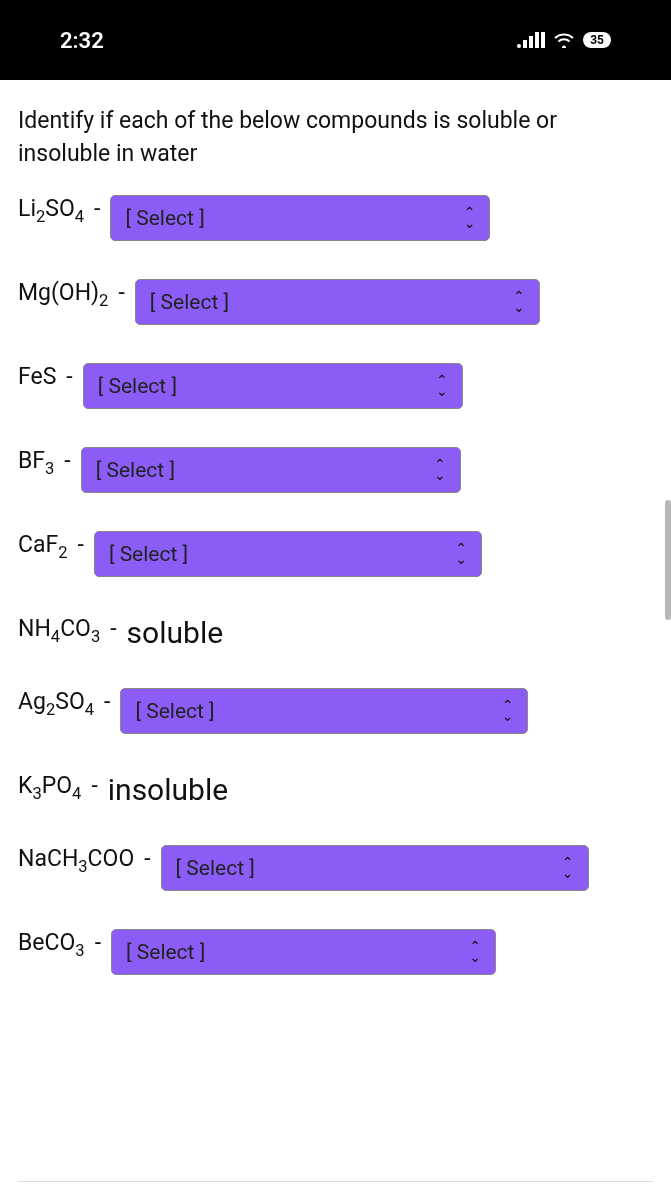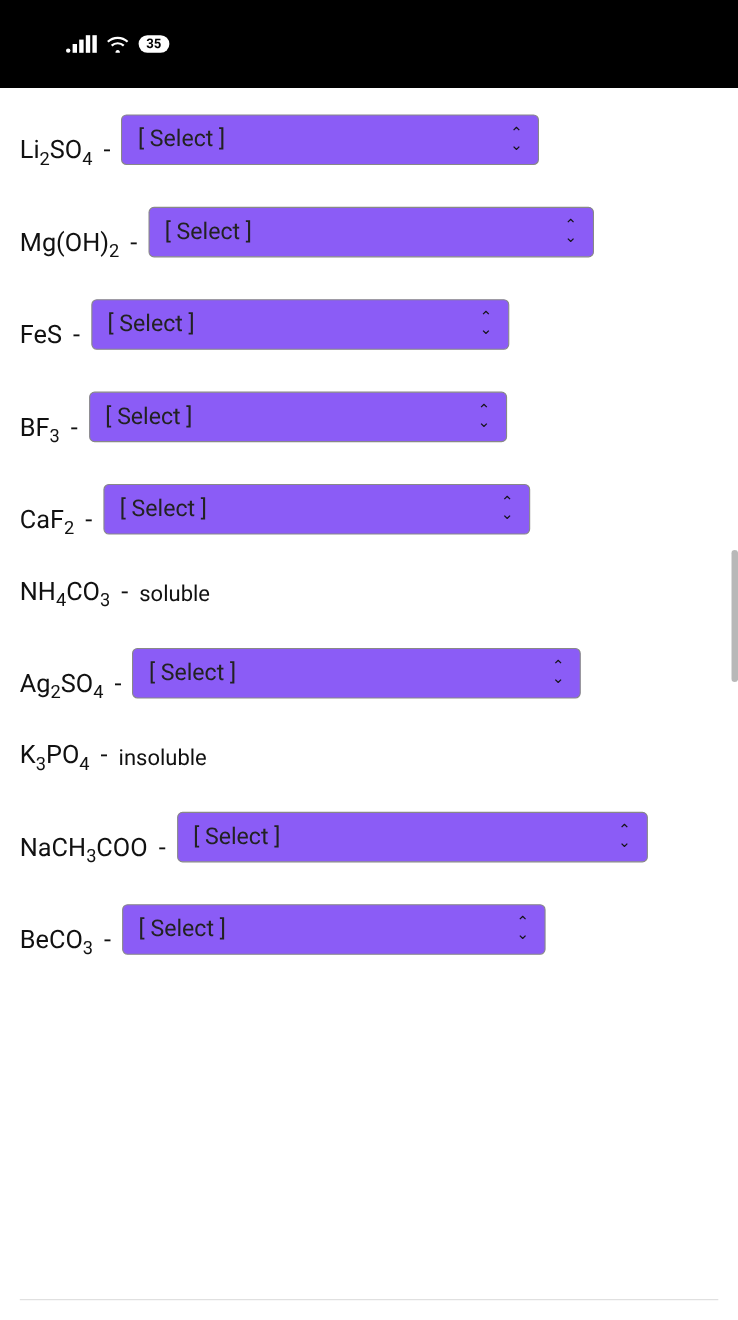--- a/index.html
+++ b/index.html
@@ -60,21 +60,21 @@
       position: relative;
     }
     .instruction {
       font-size: 23px;
       line-height: 1.45;
       margin-bottom: 24px;
       color: #111;
     }
     .item-row {
       display: flex;
-      align-items: flex-end;
+      align-items: flex-start;
       font-size: 23px;
       color: #111;
       margin-bottom: 38px;
     }
     .item-row:last-of-type { margin-bottom: 20px; }
     .compound {
       white-space: nowrap;
     }
     .compound sub {
       font-size: 0.72em;
@@ -99,21 +99,21 @@
     .select-caret {
       margin-left: 12px;
       font-size: 14px;
       line-height: 0.8;
       color: #111;
       display: flex;
       flex-direction: column;
       align-items: center;
     }
     .fixed-value {
-      font-size: 20px;
+      font-size: 30px;
     }
     .side-scroll {
       position: absolute;
       right: 0;
       top: 420px;
       width: 6px;
       height: 120px;
       background: rgba(0,0,0,0.28);
       border-radius: 3px;
     }
@@ -127,20 +127,21 @@
     .w4 { max-width: 380px; }
     .w5 { max-width: 388px; }
     .w7 { max-width: 408px; }
     .w9 { max-width: 428px; }
     .w10 { max-width: 385px; }
   </style>
 </head>
 <body>
 
 <div class="status-bar">
+  <div class="status-left">2:32</div>
   <div class="status-right">
     <span class="signal-bars">
       <span class="signal-bar dot"></span>
       <span class="signal-bar b1"></span>
       <span class="signal-bar b2"></span>
       <span class="signal-bar b3"></span>
       <span class="signal-bar b3"></span>
     </span>
     <span class="wifi-icon">
       <svg width="22" height="16" viewBox="0 0 22 16">
@@ -148,20 +149,21 @@
         <path d="M5.5 9.5 a8 8 0 0 1 11 0" stroke="#fff" stroke-width="2" fill="none"></path>
         <path d="M2 6 a13 13 0 0 1 18 0" stroke="#fff" stroke-width="2" fill="none"></path>
       </svg>
     </span>
     <span class="battery-pill">35</span>
   </div>
 </div>
 
 <div class="content">
 
+  <div class="instruction">Identify if each of the below compounds is soluble or insoluble in water</div>
 
   <div class="item-row">
     <span class="compound">Li<sub>2</sub>SO<sub>4</sub></span>
     <span class="sep">-</span>
     <div class="select-box w1">
       <span class="select-label">[ Select ]</span>
       <span class="select-caret">
           <span>⌃</span>
           <span>⌄</span>
         </span>

